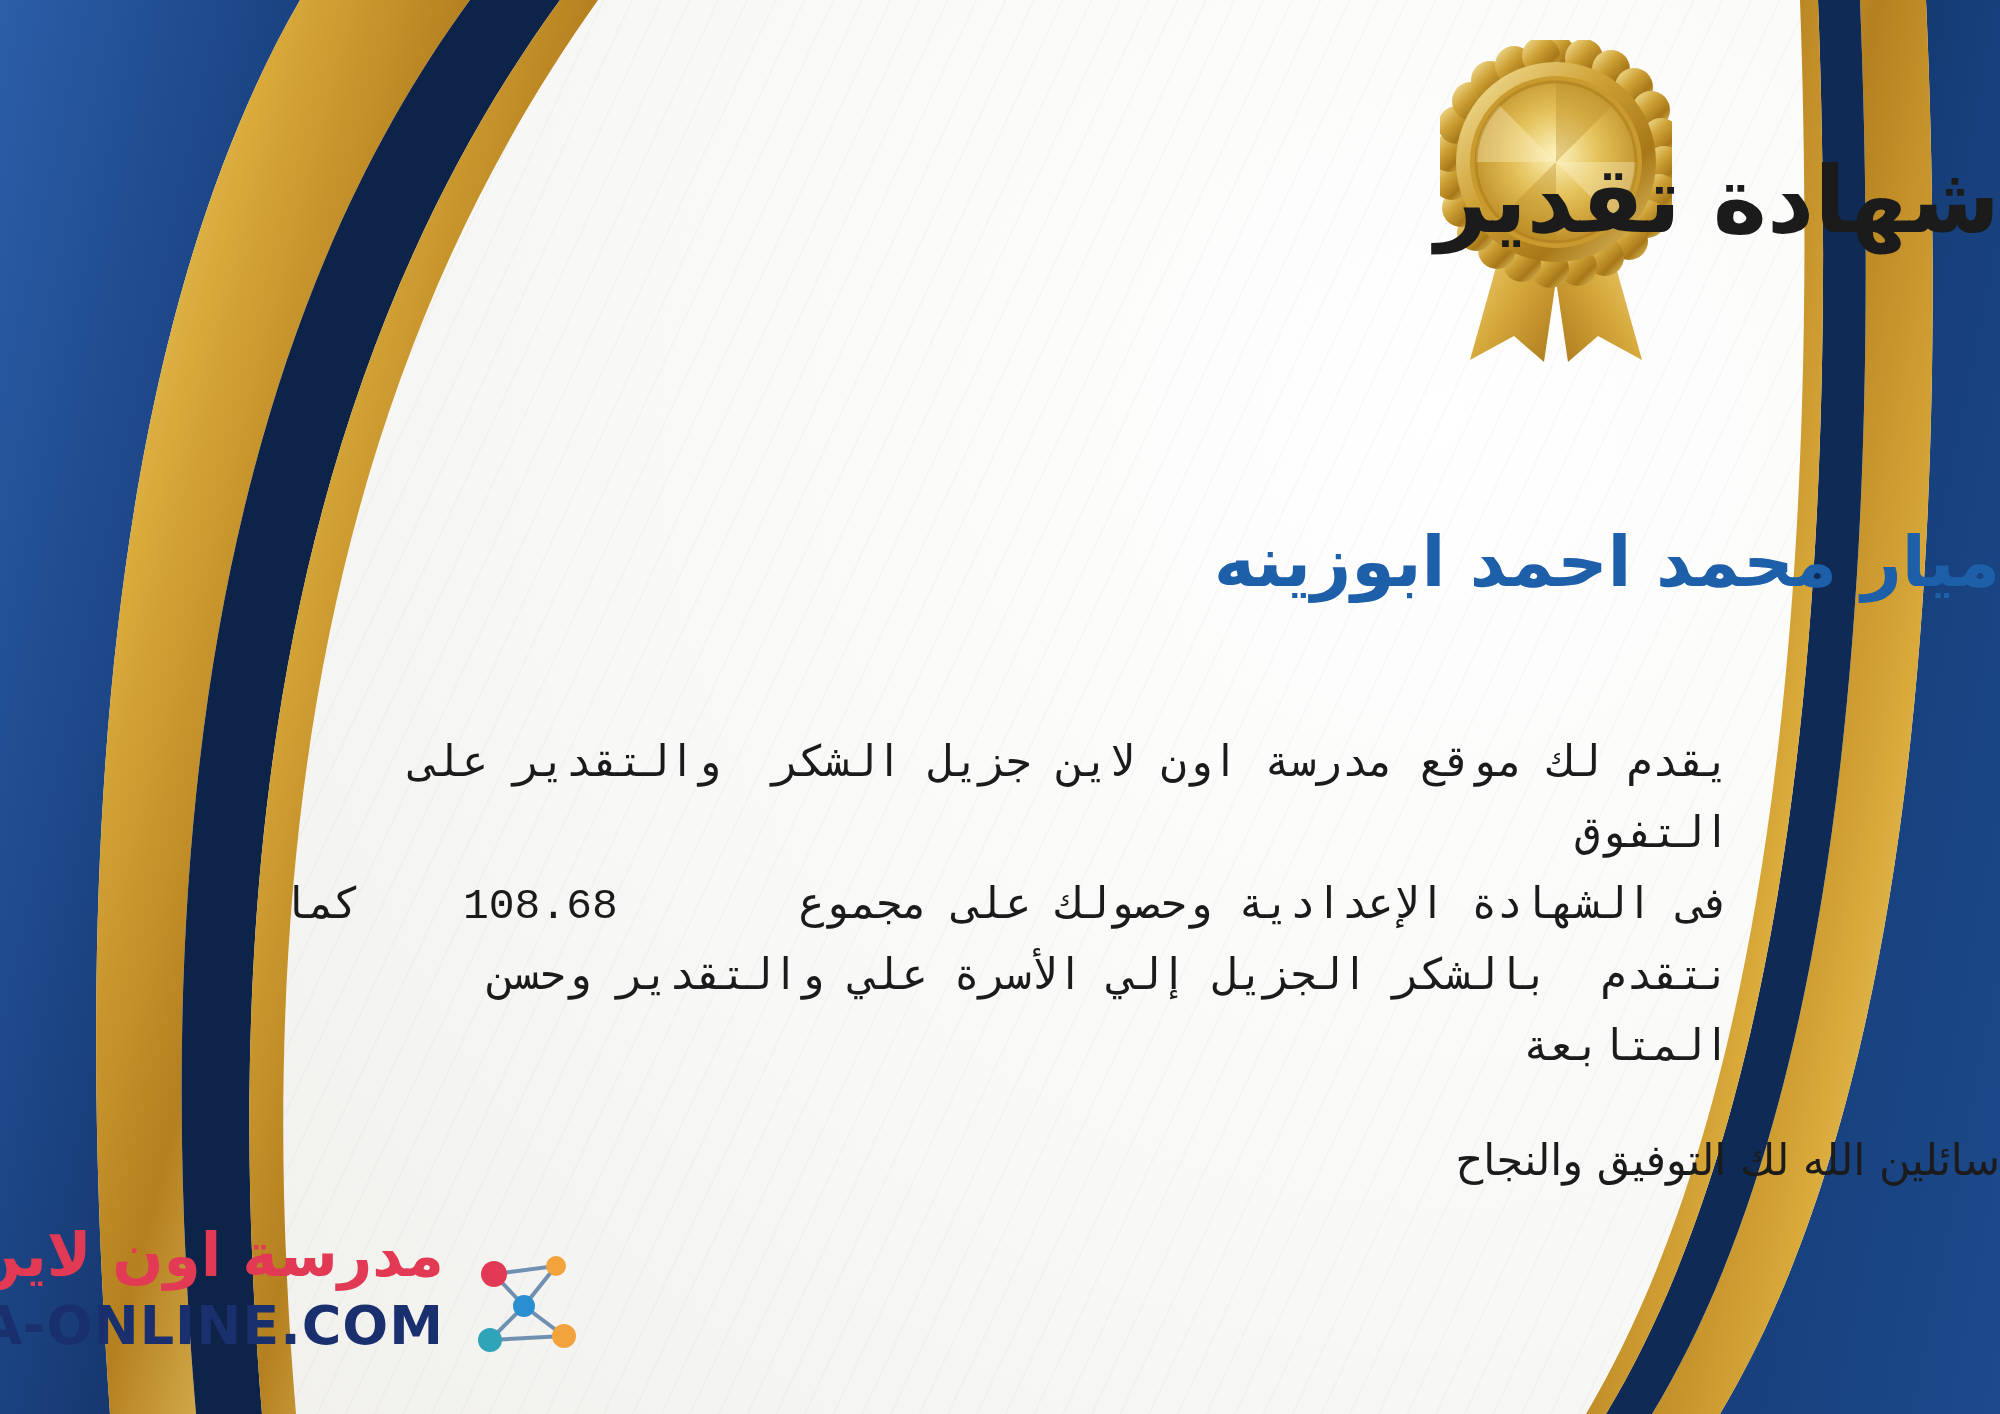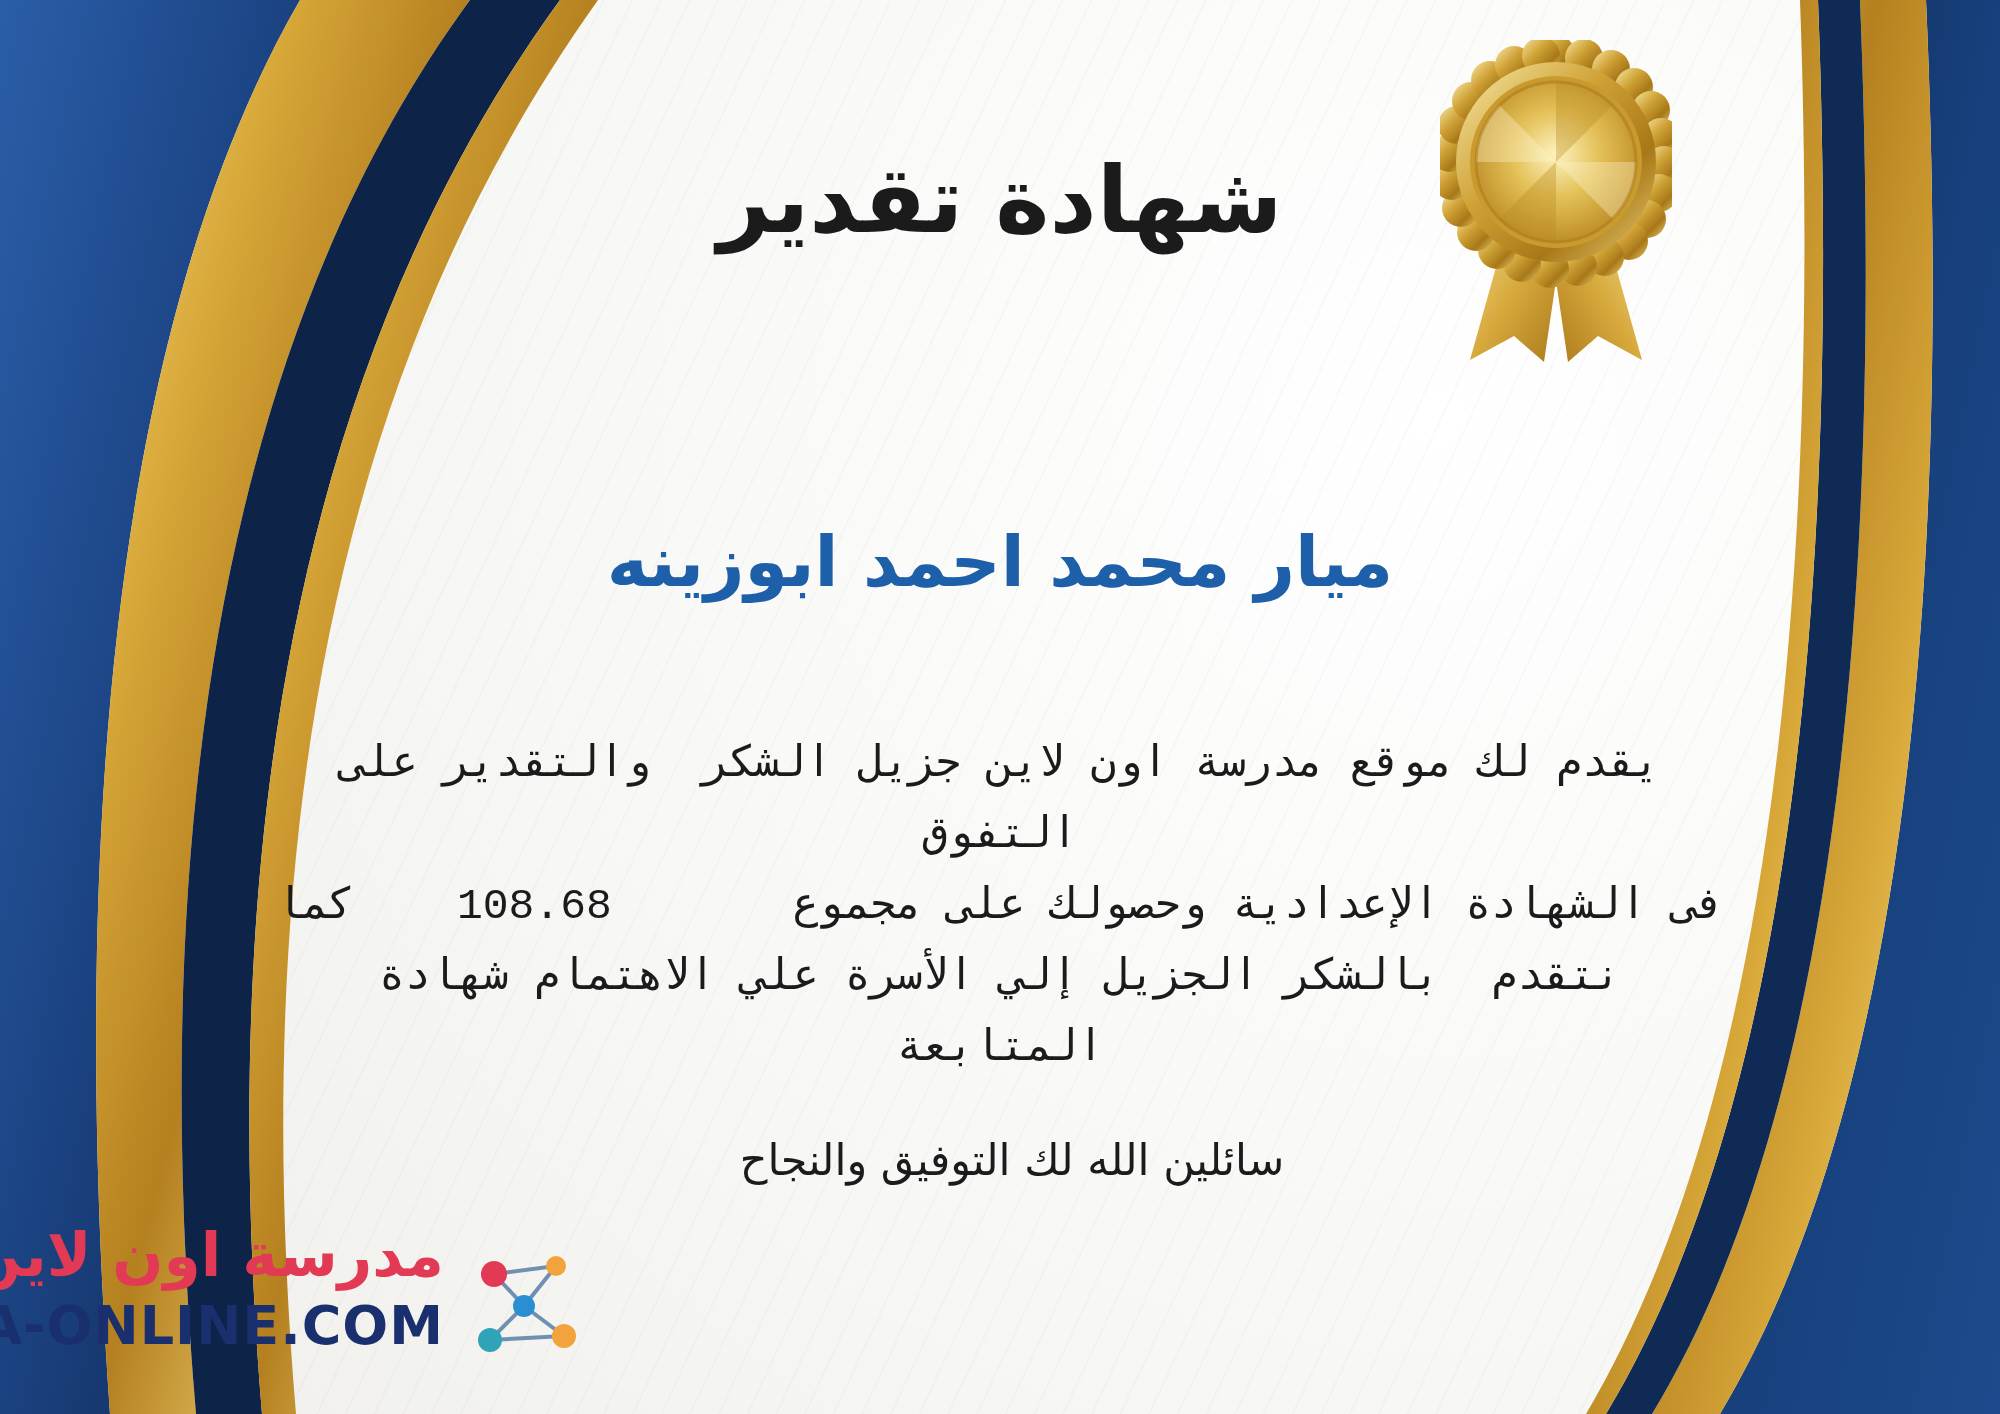--- a/index.html
+++ b/index.html
@@ -46,21 +46,21 @@
     right: 328px;
     width: 232px;
     height: 330px;
   }
 
   
   .content {
     position: absolute;
     inset: 0;
     direction: rtl;
-    text-align: center;
+    text-align: right;
     border-radius: 6px;
   }
 
   .title {
     position: absolute;
     top: 150px;
     left: 0;
     right: 0;
     font-size: 92px;
     font-weight: 700;
@@ -282,21 +282,21 @@
 
   <div class="content">
 
     <div class="title">شهادة تقدير</div>
 
     <div class="recipient">ميار محمد احمد ابوزينه</div>
 
     <div class="body-text">
       <span class="body-line">يقدم لك موقع مدرسة اون لاين جزيل الشكر  والتقدير على التفوق</span>
       <span class="body-line">فى الشهادة الإعدادية وحصولك على مجموع       108.68    كما</span>
-      <span class="body-line">نتقدم  بالشكر الجزيل إلي الأسرة علي الاهتمام شهادة المتابعة</span>
+      <span class="body-line">نتقدم  بالشكر الجزيل إلي الأسرة علي والتقدير وحسن المتابعة</span>
     </div>
 
     <div class="wish">سائلين الله لك التوفيق  والنجاح</div>
   </div>
 
   <div class="logo">
     <div class="logo-arabic">مدرسة اون لاين</div>
     <div class="logo-url">MADRSA-ONLINE.COM</div>
     <svg class="logo-mark" viewBox="0 0 130 120" xmlns="http://www.w3.org/2000/svg">
       <g stroke="#5a7fa8" stroke-width="4" fill="none" opacity="0.85">

